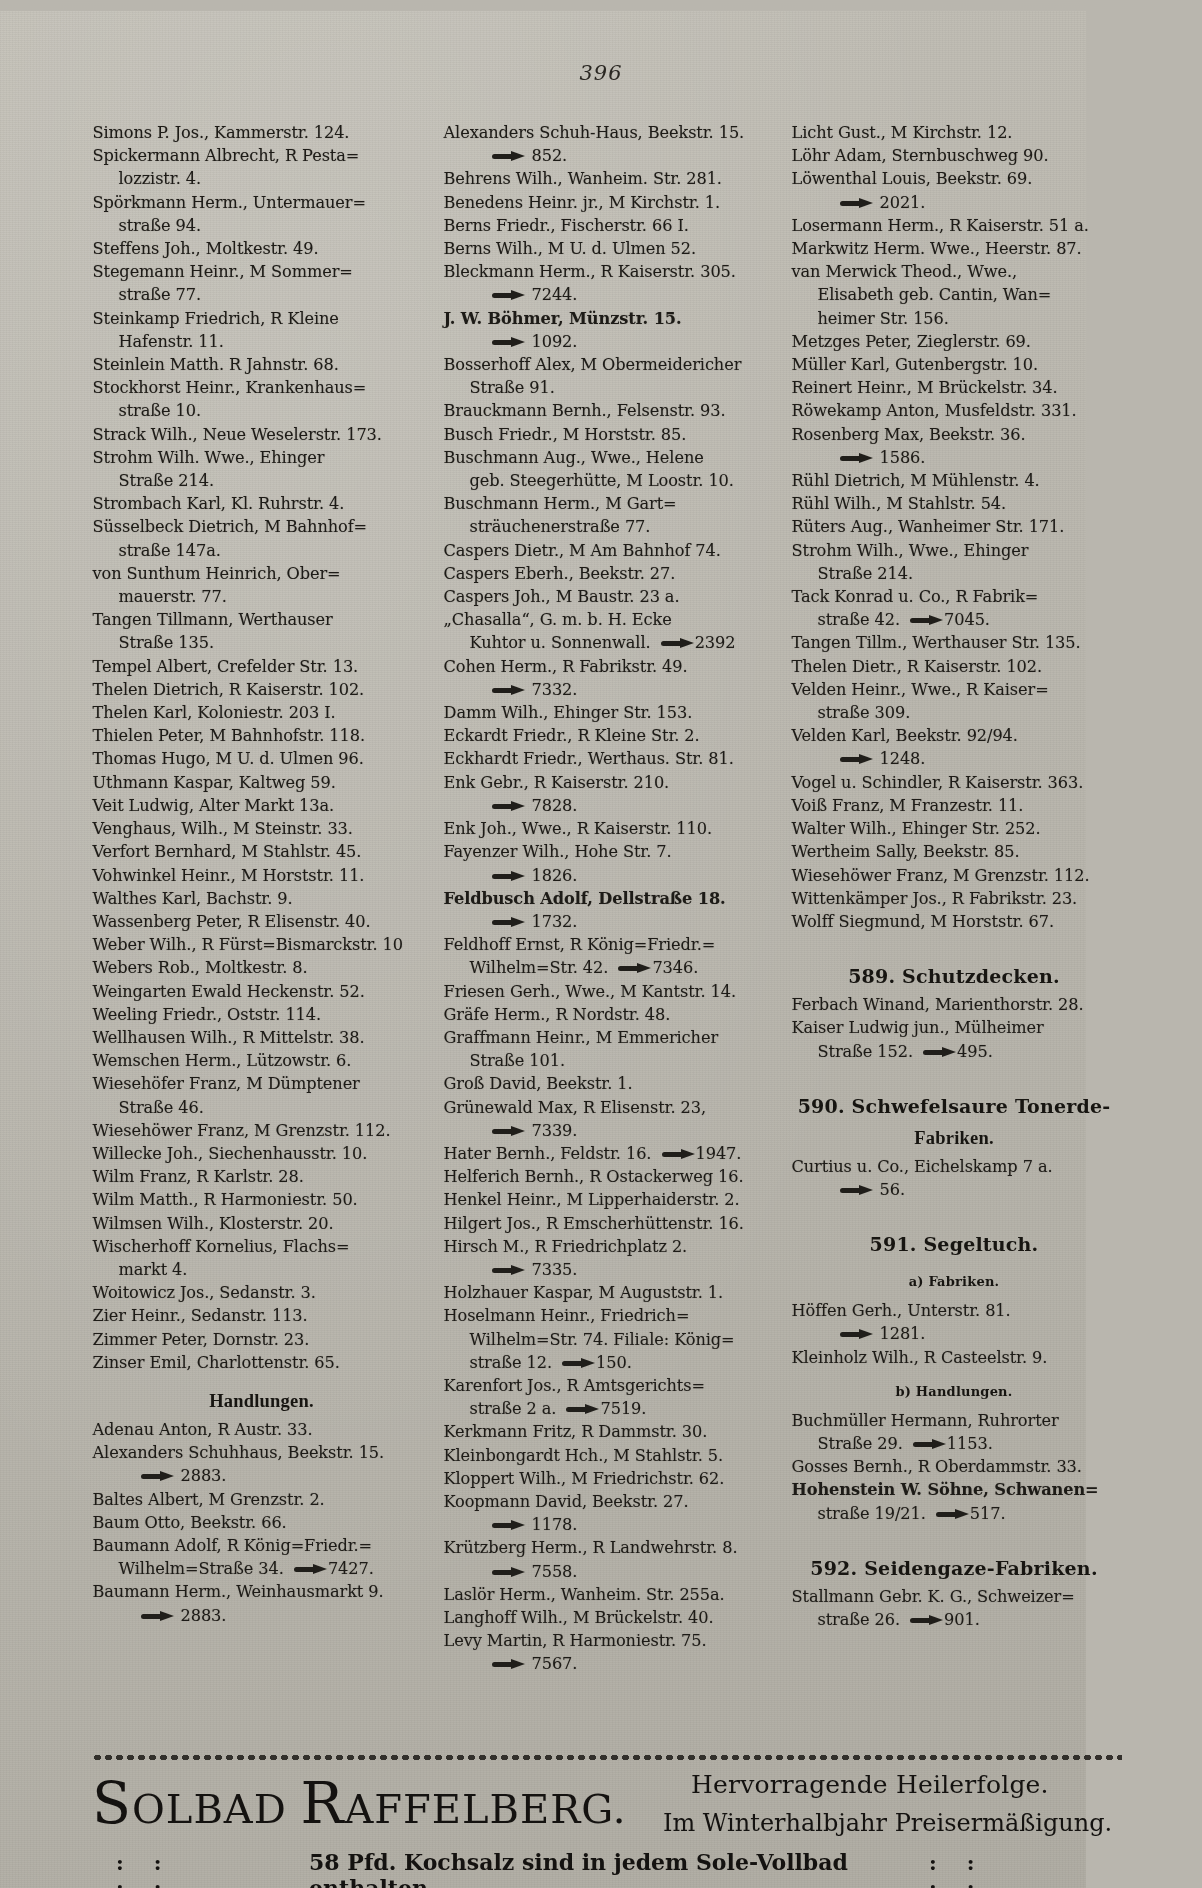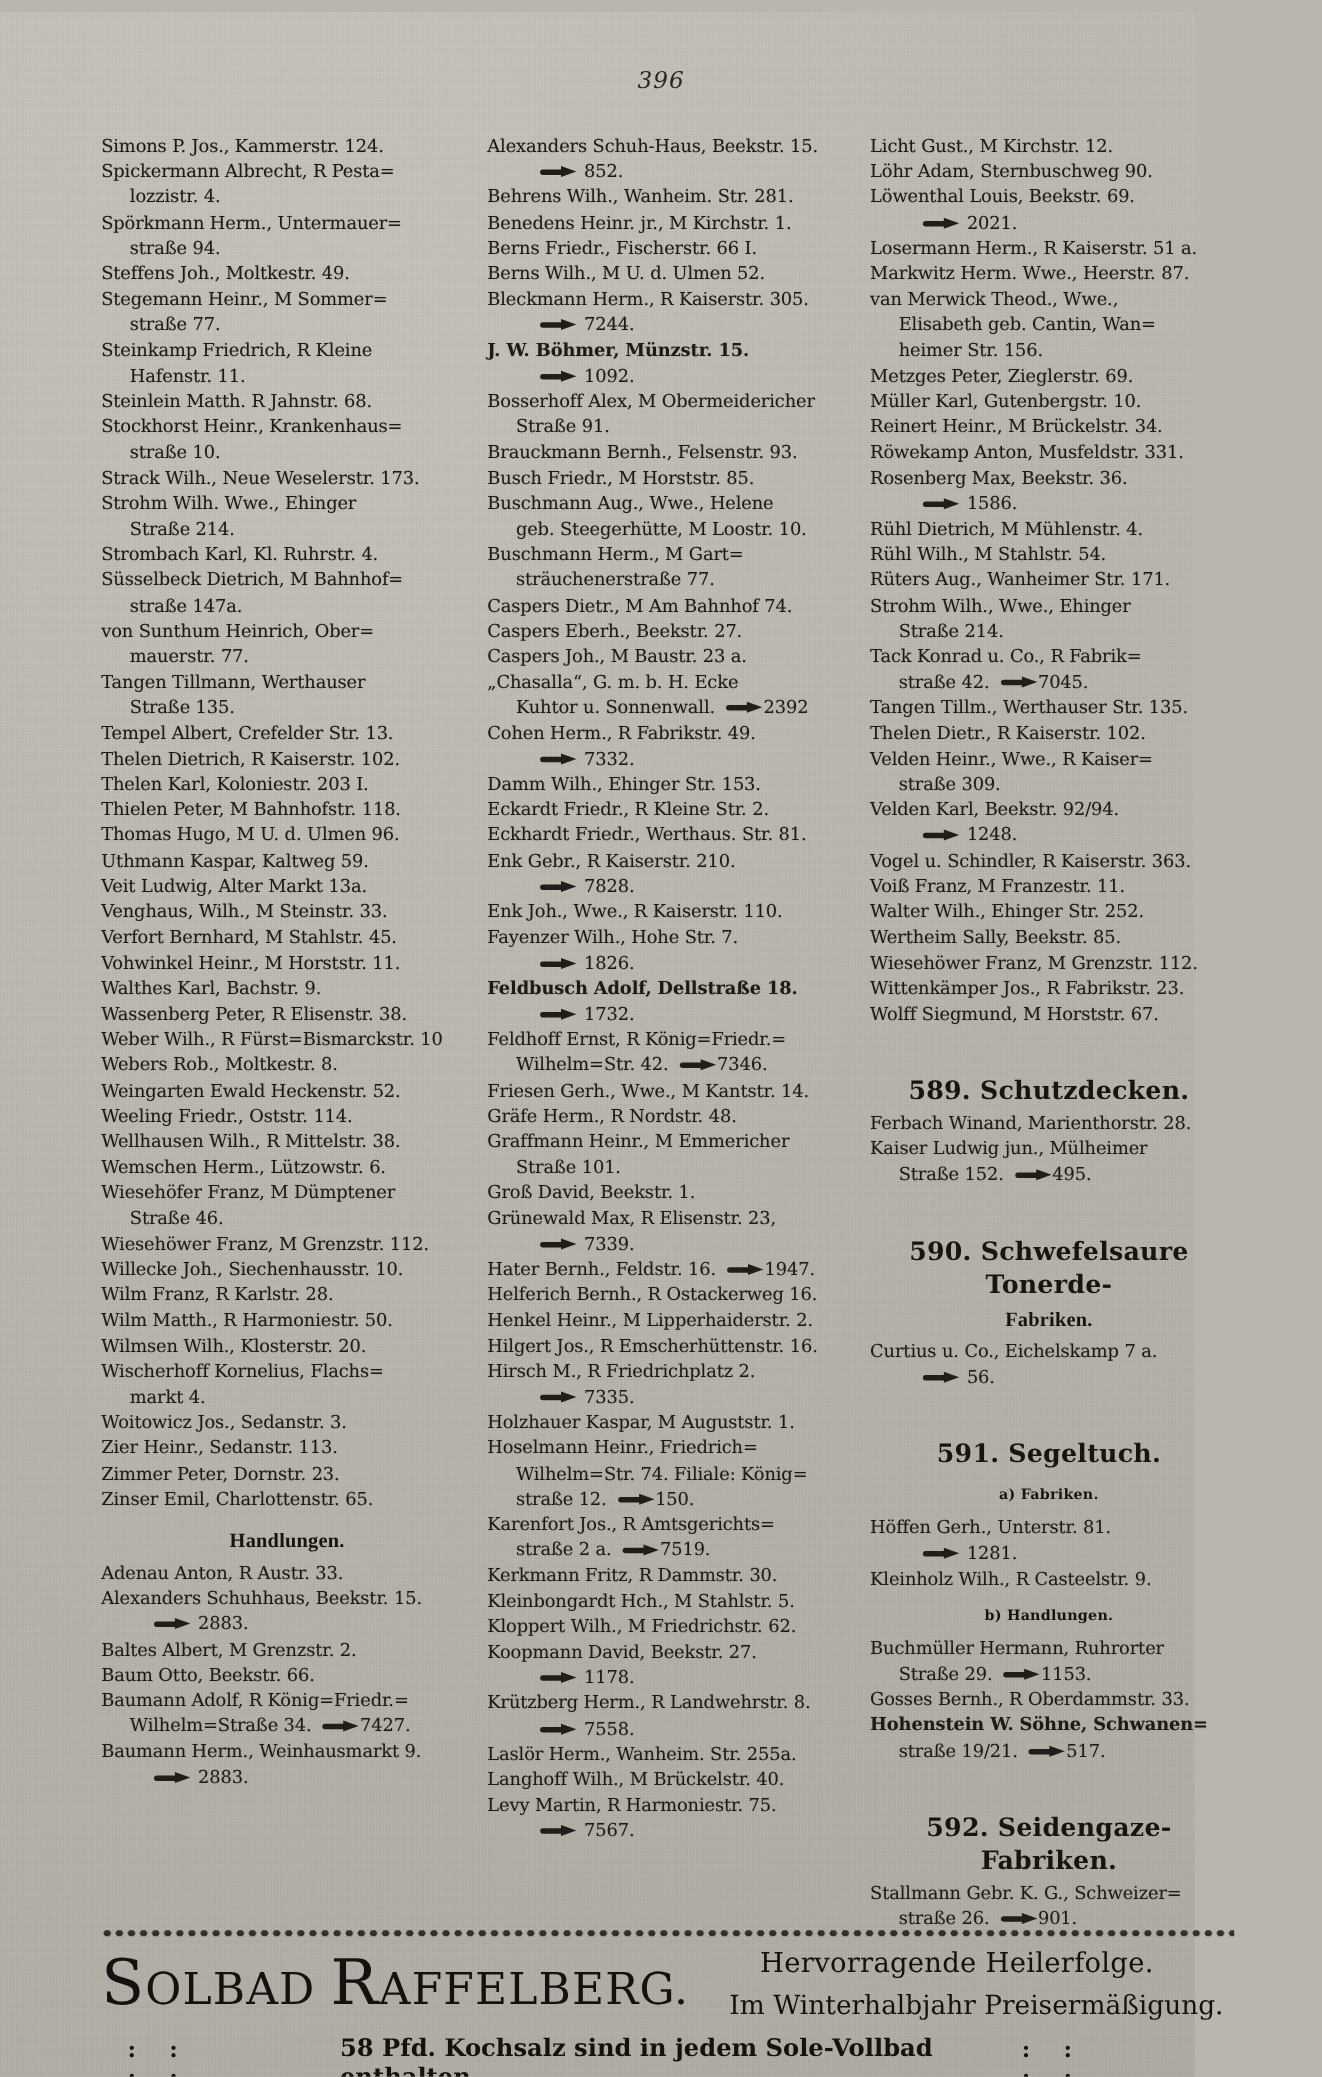--- a/index.html
+++ b/index.html
@@ -44,20 +44,21 @@
     color: #2a2722;
     letter-spacing: 1px;
   }
   .columns {
     position: absolute;
     top: 110px;
     left: 92px;
     width: 1030px;
     display: flex;
     gap: 0px;
+    justify-content: center;
   }
   .col {
     width: 343px;
     padding-right: 5px;
     box-sizing: border-box;
   }
   .col.c2 { padding-left: 8px; }
   .col.c3 { padding-left: 13px; }
 
   .entry {
@@ -97,23 +98,23 @@
     width: 0; height: 0;
     border-top: 5.5px solid transparent;
     border-bottom: 5.5px solid transparent;
     border-left: 14px solid #201e1a;
   }
 
   .section-head {
     text-align: center;
     font-family: "DejaVu Serif", serif;
     font-weight: bold;
-    font-size: 23px;
+    font-size: 19px;
     line-height: 30px;
-    margin-top: 32px;
+    margin-top: 16px;
     margin-bottom: 2px;
     color: #171511;
     letter-spacing: 0.2px;
   }
   .section-head.sub {
     margin-top: 0px;
     font-size: 18.5px;
     font-family: Liberation Serif, serif;
   }
   .section-head.small {
@@ -229,21 +230,21 @@
         <div class="entry"><span>Thelen Dietrich, R Kaiserstr. 102.</span></div>
         <div class="entry"><span>Thelen Karl, Koloniestr. 203 I.</span></div>
         <div class="entry"><span>Thielen Peter, M Bahnhofstr. 118.</span></div>
         <div class="entry"><span>Thomas Hugo, M U. d. Ulmen 96.</span></div>
         <div class="entry"><span>Uthmann Kaspar, Kaltweg 59.</span></div>
         <div class="entry"><span>Veit Ludwig, Alter Markt 13a.</span></div>
         <div class="entry"><span>Venghaus, Wilh., M Steinstr. 33.</span></div>
         <div class="entry"><span>Verfort Bernhard, M Stahlstr. 45.</span></div>
         <div class="entry"><span>Vohwinkel Heinr., M Horststr. 11.</span></div>
         <div class="entry"><span>Walthes Karl, Bachstr. 9.</span></div>
-        <div class="entry"><span>Wassenberg Peter, R Elisenstr. 38.</span></div>
+        <div class="entry"><span>Wassenberg Peter, R Elisenstr. 40.</span></div>
         <div class="entry"><span>Weber Wilh., R Fürst=Bismarckstr. 10</span></div>
         <div class="entry"><span>Webers Rob., Moltkestr. 8.</span></div>
         <div class="entry"><span>Weingarten Ewald Heckenstr. 52.</span></div>
         <div class="entry"><span>Weeling Friedr., Oststr. 114.</span></div>
         <div class="entry"><span>Wellhausen Wilh., R Mittelstr. 38.</span></div>
         <div class="entry"><span>Wemschen Herm., Lützowstr. 6.</span></div>
         <div class="entry"><span>Wiesehöfer Franz, M Dümptener</span></div>
         <div class="entry indent"><span>Straße 46.</span></div>
         <div class="entry"><span>Wiesehöwer Franz, M Grenzstr. 112.</span></div>
         <div class="entry"><span>Willecke Joh., Siechenhausstr. 10.</span></div>

